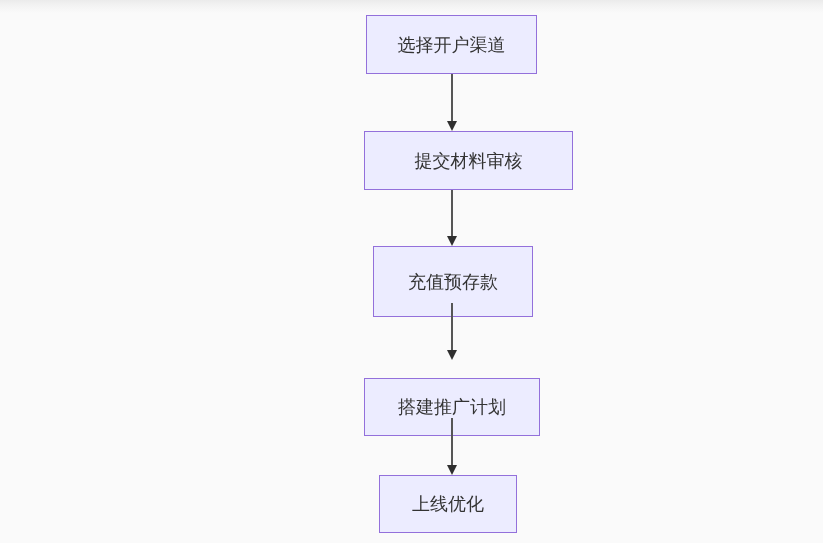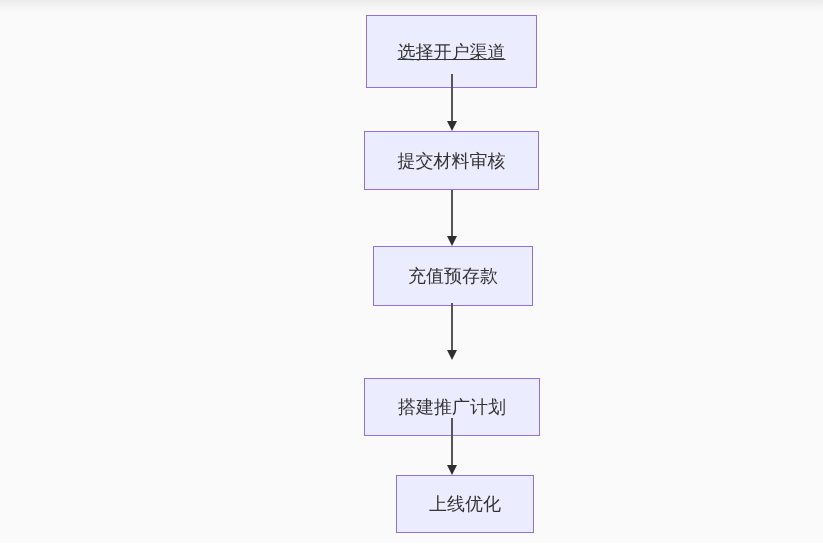--- a/index.html
+++ b/index.html
@@ -35,25 +35,25 @@
     background: #ECECFF;
     border: 1px solid #9370DB;
     display: flex;
     align-items: center;
     justify-content: center;
     color: #333333;
     font-size: 18px;
     line-height: 1;
     white-space: nowrap;
   }
-  .n1 { left: 366px; top: 15px;  width: 171px; height: 73px; text-decoration: underline; }
-  .n2 { left: 364px; top: 131px; width: 175px; height: 59px; }
-  .n3 { left: 373px; top: 246px; width: 160px; height: 60px; }
+  .n1 { left: 366px; top: 15px;  width: 171px; height: 59px; }
+  .n2 { left: 364px; top: 131px; width: 209px; height: 59px; }
+  .n3 { left: 373px; top: 246px; width: 160px; height: 71px; }
   .n4 { left: 364px; top: 360px; width: 176px; height: 58px; margin-top: 18px; }
-  .n5 { left: 396px; top: 475px; width: 138px; height: 58px; }
+  .n5 { left: 379px; top: 475px; width: 138px; height: 58px; }
   .arrow {
     position: absolute;
     left: 446px;
     width: 12px;
   }
   .a1 { top: 74px;  height: 57px; }
   .a2 { top: 190px; height: 56px; }
   .a3 { top: 303px; height: 57px; }
   .a4 { top: 418px; height: 57px; }
   .arrow .line {

